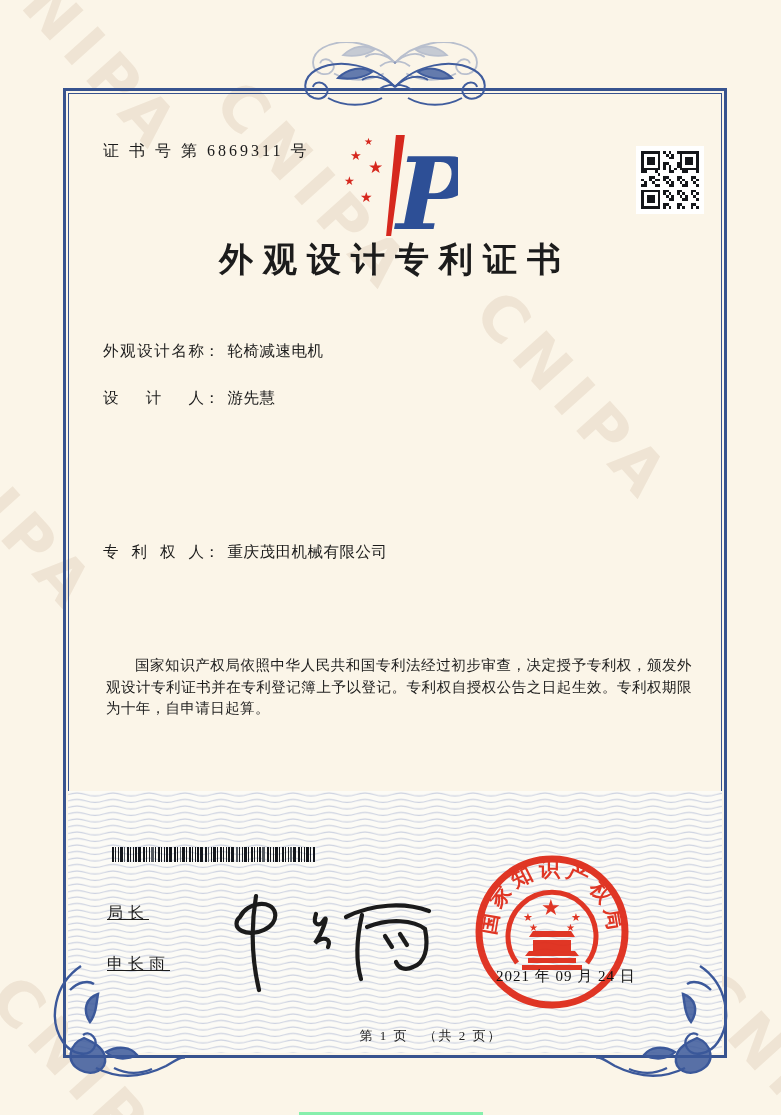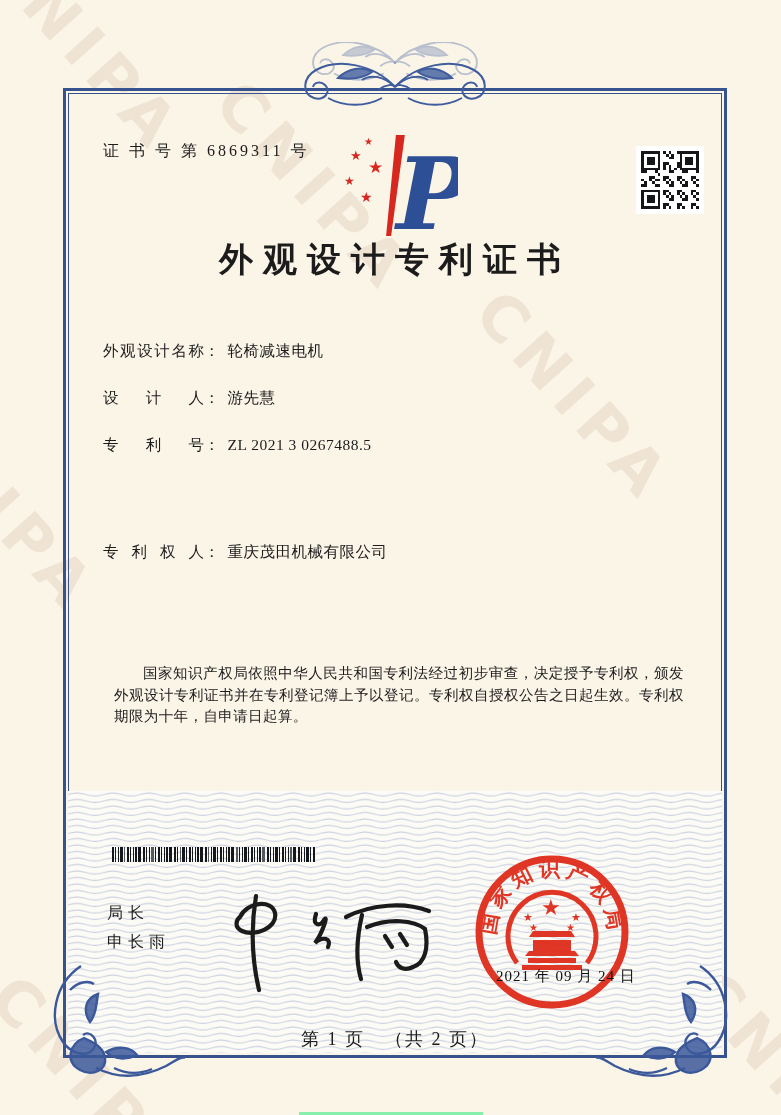--- a/index.html
+++ b/index.html
@@ -41,33 +41,33 @@
   .row .label{
     display:inline-block;width:101px;text-align:justify;text-align-last:justify;
     vertical-align:bottom;
   }
   .row .value{margin-left:8px;letter-spacing:0.5px;}
   .row .group2{position:absolute;left:337px;top:0;}
   .paragraphs{
     position:absolute;left:36px;top:560px;width:594px;z-index:3;
     font-size:14.5px;line-height:21.5px;text-align:justify;letter-spacing:0.4px;
   }
-  .paragraphs p{margin:12px;text-indent:2em;}
+  .paragraphs p{margin:4px;text-indent:2em;}
   .barcode{position:absolute;left:46px;top:756px;width:204px;height:15px;z-index:3;}
   .signer{position:absolute;left:41px;top:812px;font-size:16px;letter-spacing:5px;z-index:3;}
-  .signer div{margin-bottom:8px;}
+  .signer div{margin-bottom:30px;text-decoration:underline;}
   .signature{position:absolute;left:162px;top:795px;width:210px;height:112px;z-index:4;}
   .seal{position:absolute;left:399px;top:754px;width:174px;height:174px;z-index:4;opacity:.95;}
   .seal-date{
     position:absolute;left:430px;top:876px;width:170px;font-size:15px;
     letter-spacing:1px;color:#111;z-index:5;white-space:nowrap;
   }
   .page-num{
     position:absolute;left:0;top:936px;width:100%;text-align:center;
-    font-size:18px;letter-spacing:2px;z-index:3;
+    font-size:13px;letter-spacing:2px;z-index:3;padding-left:36px;
   }
   .ornament{position:absolute;z-index:6;pointer-events:none;}
   .orn-top{left:278px;top:42px;width:234px;height:70px;}
   .orn-bl{left:36px;top:960px;width:150px;height:132px;}
   .orn-br{left:595px;top:960px;width:150px;height:132px;transform:scaleX(-1);}
   .continuation{
     position:absolute;left:50%;top:1112px;transform:translateX(-50%);
     background:#86efac;padding:9px 26px;font-size:13.5px;letter-spacing:3px;
     z-index:3;white-space:nowrap;
   }
@@ -305,23 +305,20 @@
   </svg>
 
   <div class="title">外观设计专利证书</div>
 
   <div class="row" style="top:297px;">
     <span class="label">设计人</span><span>：</span><span class="value">游先慧</span>
   </div>
   <div class="row" style="top:250px;">
     <span class="label">外观设计名称</span><span>：</span><span class="value">轮椅减速电机</span>
   </div>
-  <div class="row" style="top:344px;">
-    <span class="label">专利号</span><span>：</span><span class="value">ZL 2021 3 0267488.5</span>
-  </div>
   <div class="row" style="top:451px;">
     <span class="label">专利权人</span><span>：</span><span class="value">重庆茂田机械有限公司</span>
   </div>
 
   <div class="paragraphs">
     <p>国家知识产权局依照中华人民共和国专利法经过初步审查，决定授予专利权，颁发外观设计专利证书并在专利登记簿上予以登记。专利权自授权公告之日起生效。专利权期限为十年，自申请日起算。</p>
   </div>
 
   <svg class="barcode" viewBox="0 0 204 15" preserveAspectRatio="none" xmlns="http://www.w3.org/2000/svg">
     <g id="bc-bars">

